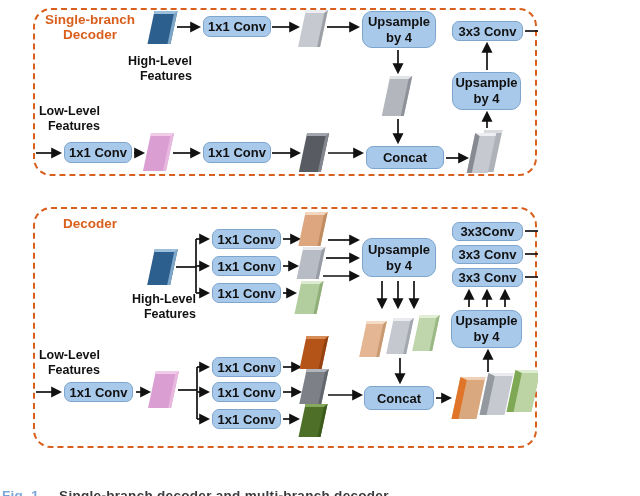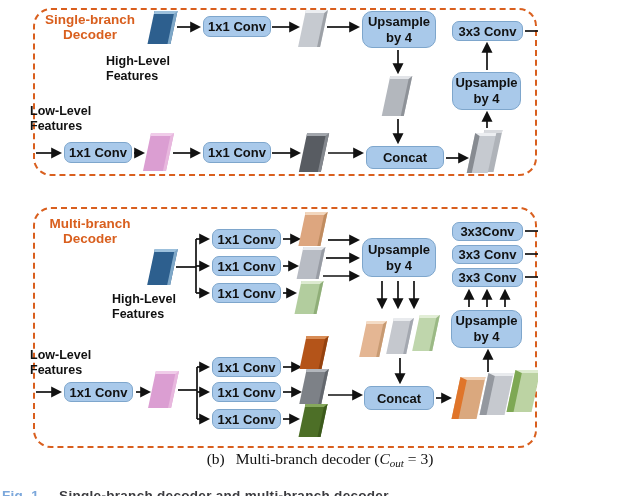--- a/index.html
+++ b/index.html
@@ -7,21 +7,21 @@
          font-family:"Liberation Sans",sans-serif;}
   .wires{position:absolute;left:0;top:0;z-index:1;pointer-events:none;}
   .panel{position:absolute;border:2px dashed #D95F1E;border-radius:18px;box-sizing:border-box;z-index:0;}
   .node{position:absolute;z-index:2;box-sizing:border-box;}
   .box{background:#A9C9EA;border:1px solid #7EA6CC;border-radius:7px;
        display:flex;align-items:center;justify-content:center;
        font-weight:700;font-size:13px;color:#111;line-height:15px;}
   .box.two{flex-direction:column;border-radius:10px;line-height:16px;}
   .box.out{border-radius:10px;font-size:13.5px;}
   .ptitle{color:#D95F1E;font-weight:700;font-size:13.5px;text-align:center;line-height:15px;}
-  .flabel{color:#111;font-weight:700;font-size:12.5px;text-align:left;line-height:15px;}
+  .flabel{color:#111;font-weight:700;font-size:12.5px;text-align:right;line-height:15px;}
   .para{transform:skewX(-12deg);}
   .p-blue   {background:#2D5F8E;border-top:3px solid #9CC0DC;border-right:3px solid #7FA8C8;}
   .p-pink   {background:#DB9ED2;border-top:3px solid #F0CCE9;border-right:3px solid #E8B8DE;}
   .p-lgray  {background:#C6CAD0;border-top:3px solid #ECEEF1;border-right:3px solid #9DA1A7;}
   .p-mgray  {background:#B3B7BD;border-top:3px solid #E2E4E8;border-right:3px solid #8E9298;}
   .p-dgray  {background:#585C62;border-top:3px solid #A2A6AC;border-right:3px solid #84888E;}
   .p-lorange{background:#DDA67F;border-top:3px solid #F2D6BD;border-right:3px solid #C08C60;}
   .p-lgray2 {background:#B8BCC4;border-top:3px solid #E6E8EC;border-right:3px solid #989CA4;}
   .p-lgreen {background:#B2CD9E;border-top:3px solid #DCEAD0;border-right:3px solid #8FAE78;}
   .p-llorange{background:#E4B693;border-top:3px solid #F4DCC6;border-right:3px solid #C79A72;}
@@ -159,21 +159,20 @@
 
   <div class="node para p-dgray" style="left:303px;top:133px;width:22px;height:39px"></div>
 
   <div class="node box" style="left:366px;top:146px;width:78px;height:23px">Concat</div>
 
   <div class="node para s-back" style="left:480px;top:130px;width:18px;height:42px"></div>
   <div class="node para s-grayf" style="left:471px;top:133px;width:21px;height:40px"></div>
 
 
   <div class="node ptitle" style="left:40px;top:216px;width:100px">
-    <span style="display:block">Multi-branch</span>
     <span style="display:block">Decoder</span>
   </div>
 
   <div class="node para p-blue" style="left:151px;top:249px;width:23px;height:36px"></div>
   <div class="node flabel" style="left:112px;top:292px;width:84px">
     <span style="display:block">High-Level</span>
     <span style="display:block">Features</span>
   </div>
 
   <div class="node box" style="left:212px;top:229px;width:69px;height:20px">1x1 Conv</div>
@@ -220,23 +219,20 @@
   <div class="node para p-dgreen" style="left:302px;top:404px;width:22px;height:33px"></div>
   <div class="node para p-dgray2" style="left:303px;top:369px;width:22px;height:35px"></div>
   <div class="node para p-dorange" style="left:303px;top:336px;width:22px;height:33px"></div>
 
   <div class="node box" style="left:364px;top:386px;width:70px;height:24px">Concat</div>
 
   <div class="node para s-orange" style="left:456px;top:377px;width:25px;height:42px"></div>
   <div class="node para s-gray" style="left:484px;top:373px;width:25px;height:42px"></div>
   <div class="node para s-green" style="left:511px;top:370px;width:25px;height:42px"></div>
 
-  <div class="caption" style="top:450px">
-    <span class="cap-label">(b)</span><span>Multi-branch decoder (</span><span class="cap-var">C</span><span class="cap-sub">out</span><span> = 3)</span>
-  </div>
 
   <div class="footer">
     <div class="footer-inner">
       <span class="fig-label">Fig. 1.</span><span class="fig-text">Single-branch decoder and multi-branch decoder.</span>
     </div>
   </div>
 
 </div>
 
 </body></html>

